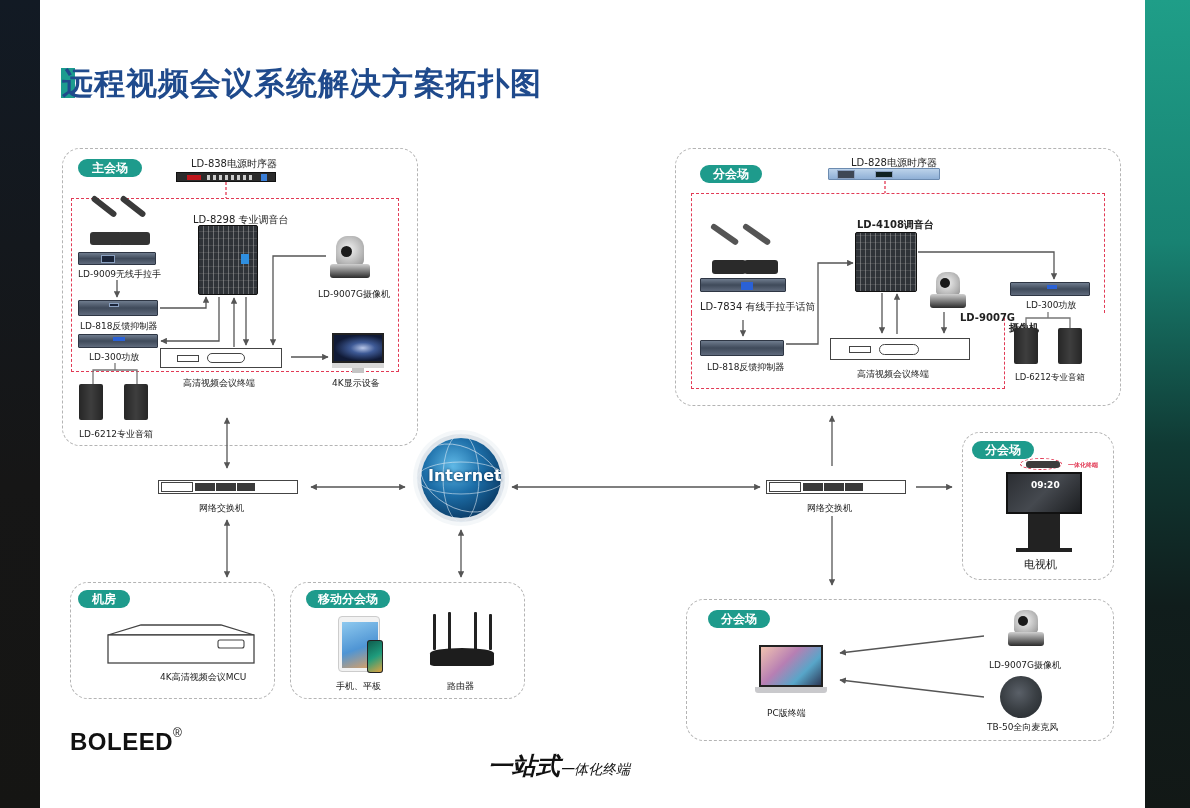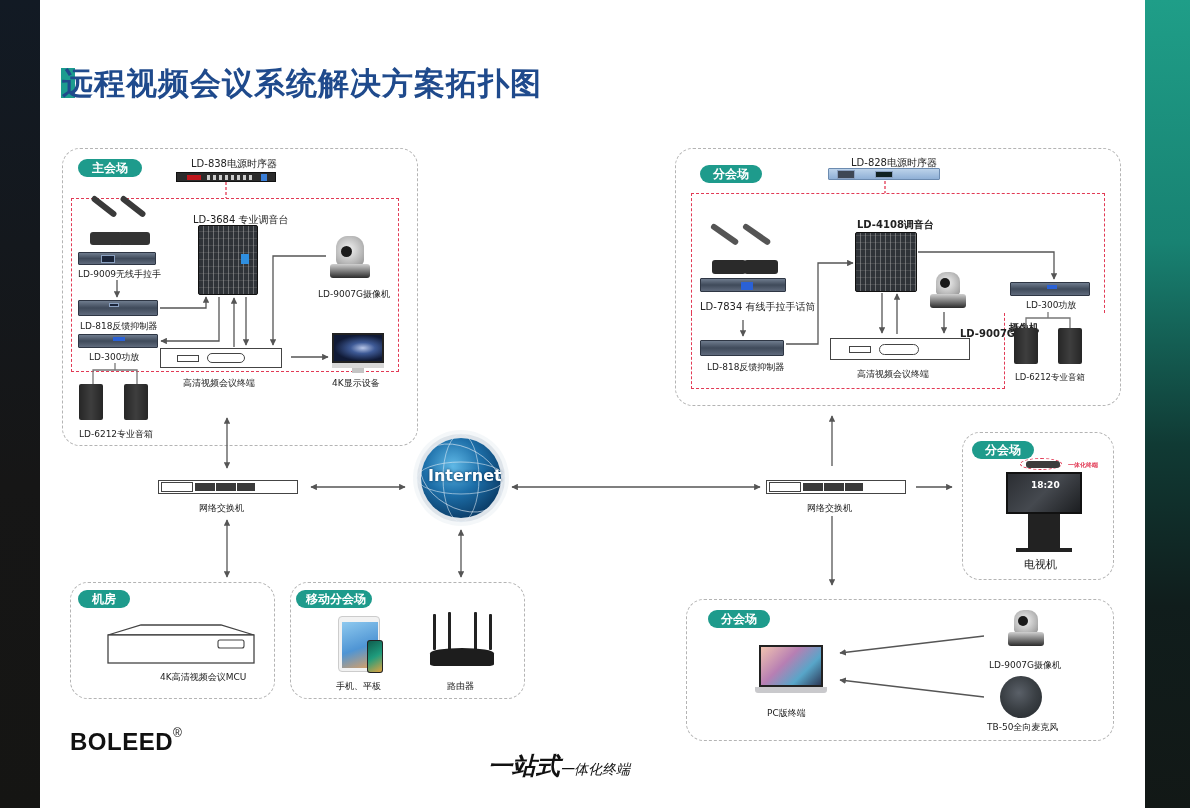--- a/index.html
+++ b/index.html
@@ -169,21 +169,21 @@
 
 <div class="rack" style="left:78px;top:334px;width:80px;height:14px;">
   <div class="dispb" style="left:34px;top:2px;width:12px;height:4px;"></div>
 </div>
 <div class="lbl" style="left:89px;top:351px;">LD-300功放</div>
 
 <div class="speaker" style="left:79px;top:384px;width:24px;height:36px;"></div>
 <div class="speaker" style="left:124px;top:384px;width:24px;height:36px;"></div>
 <div class="lbl" style="left:79px;top:428px;">LD-6212专业音箱</div>
 
-<div class="lbl-sm" style="left:193px;top:213px;">LD-3684 专业调音台</div>
+<div class="lbl-sm" style="left:193px;top:213px;">LD-8298 专业调音台</div>
 <div class="mixer" style="left:198px;top:225px;width:60px;height:70px;">
   <div style="position:absolute;left:42px;top:28px;width:8px;height:10px;background:#2f8fe0;"></div>
 </div>
 
 <div class="camera" style="left:328px;top:236px;width:44px;height:46px;">
   <div class="head" style="left:8px;top:0;width:28px;height:30px;"></div>
   <div class="lens" style="left:13px;top:10px;width:11px;height:11px;"></div>
   <div class="base" style="left:2px;top:28px;width:40px;height:14px;background:linear-gradient(180deg,#d0d0d0,#2b2b2b);"></div>
 </div>
 <div class="lbl" style="left:318px;top:288px;">LD-9007G摄像机</div>
@@ -227,21 +227,21 @@
 <div class="lbl" style="left:707px;top:361px;">LD-818反馈抑制器</div>
 
 <div class="lbl-sm" style="left:857px;top:218px;font-weight:bold;">LD-4108调音台</div>
 <div class="mixer" style="left:855px;top:232px;width:62px;height:60px;"></div>
 
 <div class="camera" style="left:928px;top:272px;width:40px;height:38px;">
   <div class="head" style="left:8px;top:0;width:24px;height:24px;"></div>
   <div class="lens" style="left:12px;top:6px;width:10px;height:10px;"></div>
   <div class="base" style="left:2px;top:22px;width:36px;height:14px;background:linear-gradient(180deg,#d0d0d0,#2b2b2b);"></div>
 </div>
-<div class="lbl-sm" style="left:960px;top:312px;font-weight:bold;margin-top:16px;">LD-9007G</div>
+<div class="lbl-sm" style="left:960px;top:312px;font-weight:bold;">LD-9007G</div>
 <div class="lbl-sm" style="left:1009px;top:321px;font-weight:bold;">摄像机</div>
 
 <div class="rack" style="left:1010px;top:282px;width:80px;height:14px;">
   <div class="dispb" style="left:36px;top:2px;width:10px;height:4px;"></div>
 </div>
 <div class="lbl" style="left:1026px;top:299px;">LD-300功放</div>
 
 <div class="speaker" style="left:1014px;top:328px;width:24px;height:36px;"></div>
 <div class="speaker" style="left:1058px;top:328px;width:24px;height:36px;"></div>
 <div class="lbl-sm" style="left:1015px;top:372px;font-size:8.5px;">LD-6212专业音箱</div>
@@ -274,36 +274,36 @@
 <div class="zone" style="left:962px;top:432px;width:152px;height:148px;"></div>
 <div class="pill" style="left:972px;top:441px;width:62px;">分会场</div>
 <div class="red-ellipse" style="left:1020px;top:458px;width:42px;height:12px;"></div>
 <div class="red-note" style="left:1068px;top:461px;">一体化终端</div>
 <div class="tv" style="left:1006px;top:458px;width:76px;height:100px;">
   <div class="camtop" style="left:20px;top:3px;width:34px;height:7px;"></div>
   <div class="scr" style="left:0;top:14px;width:76px;height:42px;"></div>
   <div class="cart" style="left:22px;top:56px;width:32px;height:36px;"></div>
   <div class="cart" style="left:10px;top:90px;width:56px;height:4px;"></div>
 </div>
-<div class="tv time" style="position:absolute;left:1031px;top:480px;color:#fff;font-size:9px;font-weight:bold;">18:20</div>
+<div class="tv time" style="position:absolute;left:1031px;top:480px;color:#fff;font-size:9px;font-weight:bold;">09:20</div>
 <div class="lbl-lg" style="left:1024px;top:557px;">电视机</div>
 
 <div class="zone" style="left:70px;top:582px;width:205px;height:117px;"></div>
 <div class="pill" style="left:78px;top:590px;width:52px;">机房</div>
 <div>
   <svg class="abs" style="left:106px;top:623px;" width="150" height="42">
     <polygon points="2,12 35,2 115,2 148,12" fill="#fff" stroke="#444" stroke-width="1.3"></polygon>
     <rect x="2" y="12" width="146" height="28" fill="#fff" stroke="#444" stroke-width="1.3"></rect>
     <rect x="112" y="17" width="26" height="8" rx="2" fill="#fff" stroke="#444" stroke-width="1.1"></rect>
   </svg>
 </div>
 <div class="lbl" style="left:133px;top:671px;margin-left:27px;">4K高清视频会议MCU</div>
 
 <div class="zone" style="left:290px;top:582px;width:235px;height:117px;"></div>
-<div class="pill" style="left:296px;top:590px;width:76px;">移动分会场</div>
+<div class="pill" style="left:306px;top:590px;width:84px;">移动分会场</div>
 <div class="tablet" style="left:338px;top:616px;width:42px;height:56px;">
   <div class="scr" style="left:3px;top:5px;width:36px;height:46px;"></div>
 </div>
 <div class="phone" style="left:367px;top:640px;width:16px;height:33px;">
   <div class="scr" style="left:1px;top:1px;width:14px;height:31px;"></div>
 </div>
 <div class="lbl" style="left:336px;top:680px;">手机、平板</div>
 <div class="router" style="left:430px;top:612px;width:64px;height:56px;">
   <div class="ant" style="left:3px;top:2px;height:36px;"></div>
   <div class="ant" style="left:18px;top:0;height:38px;"></div>

